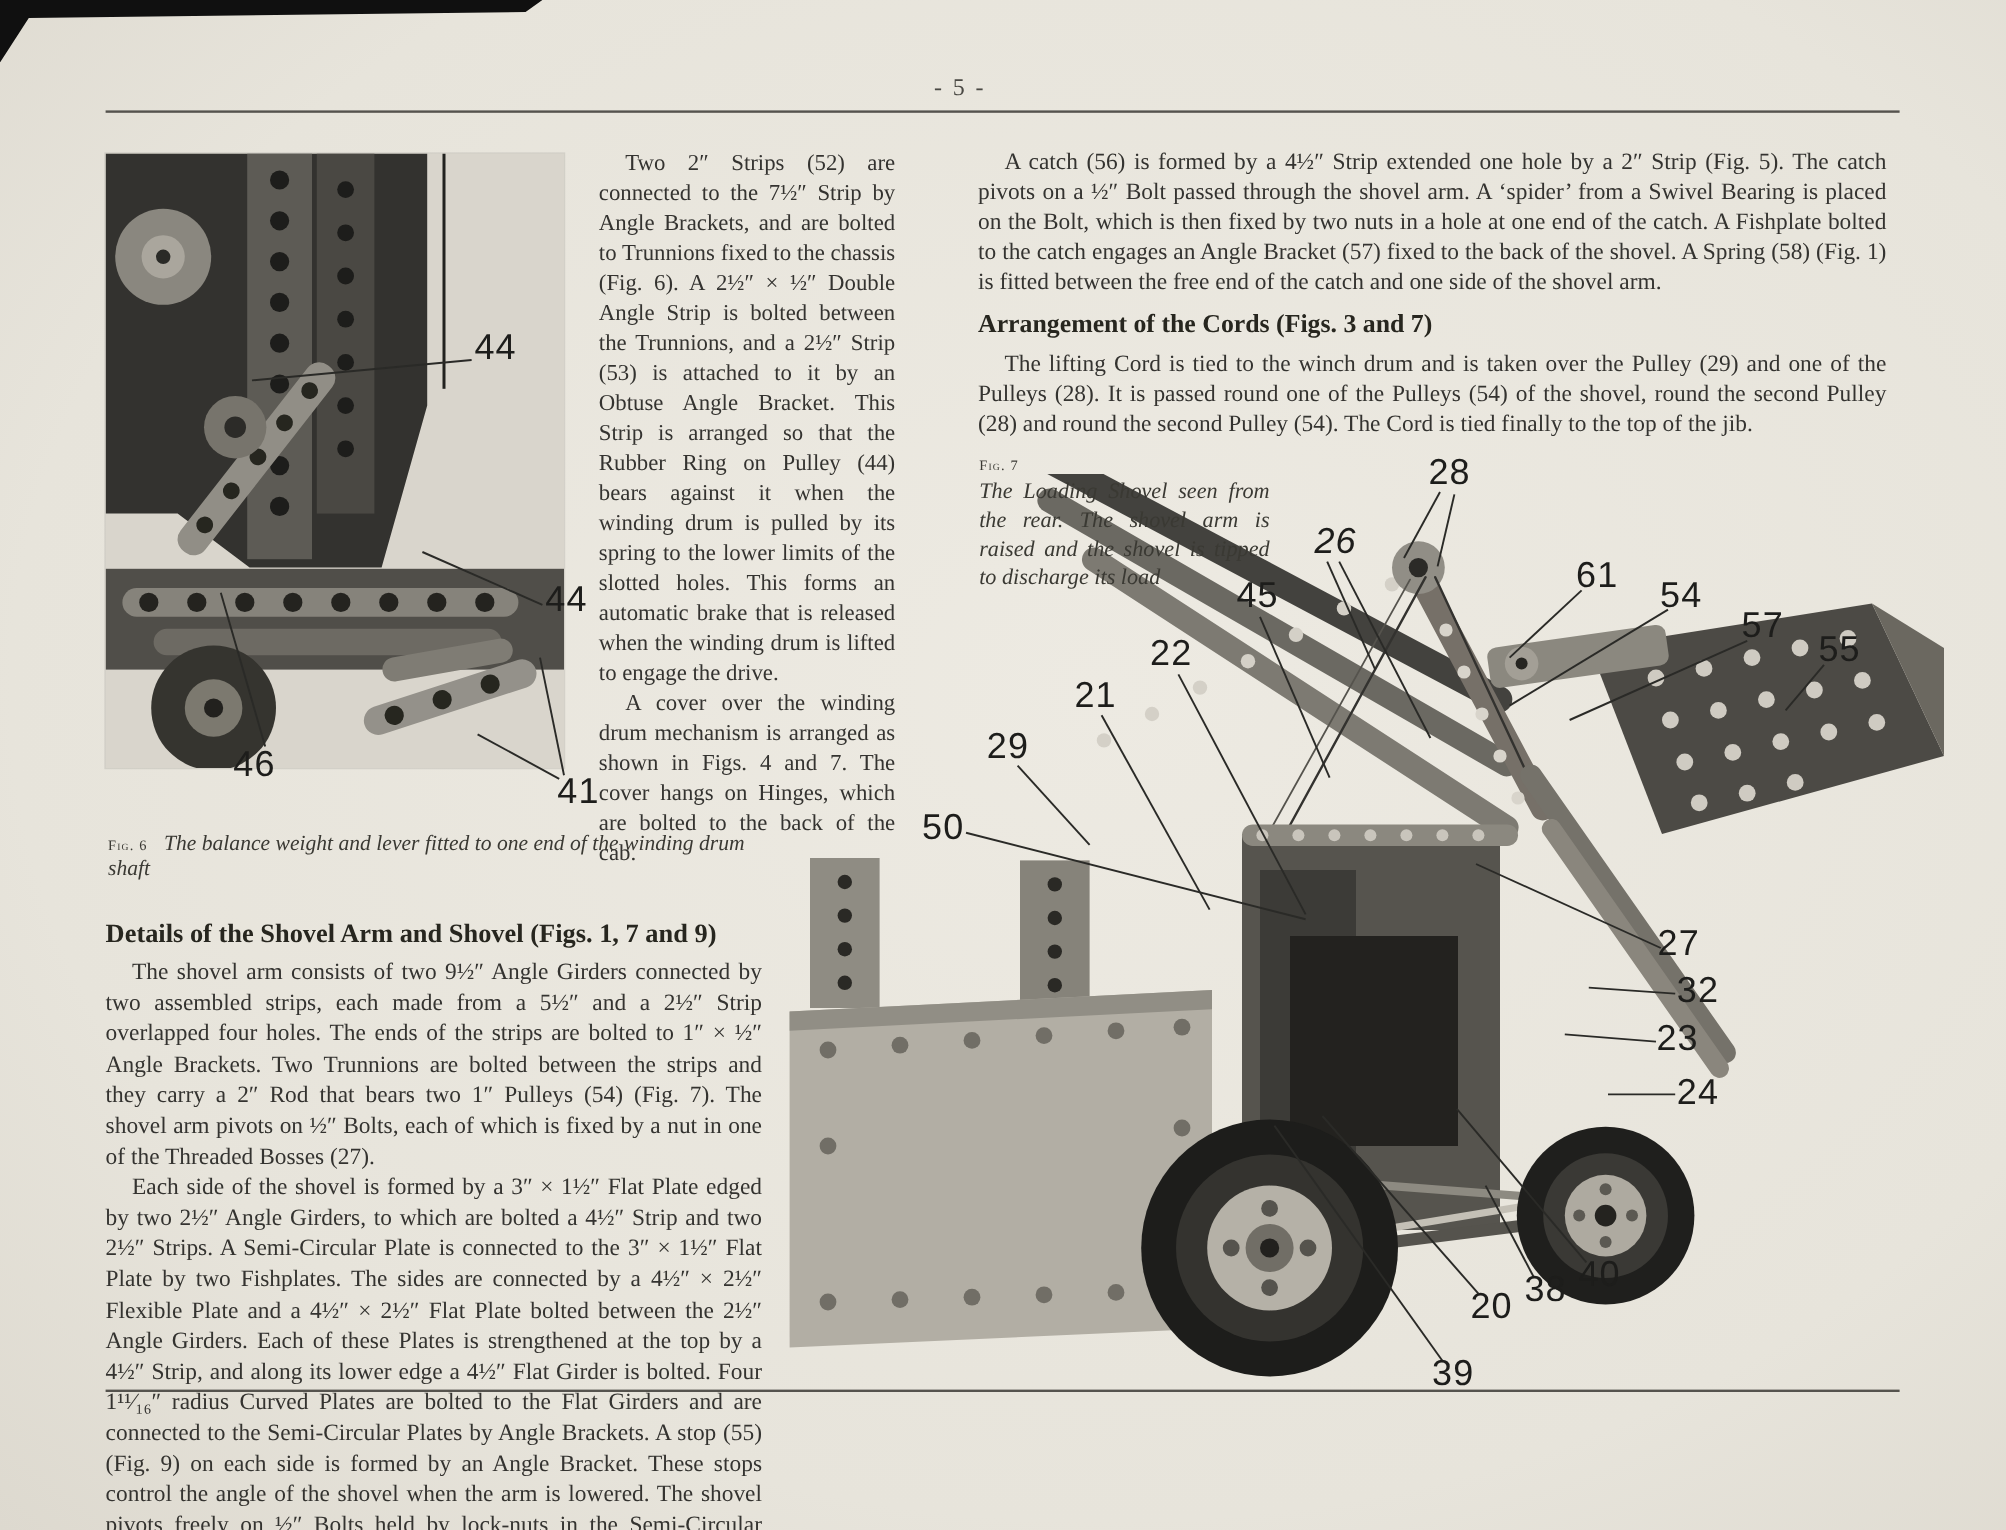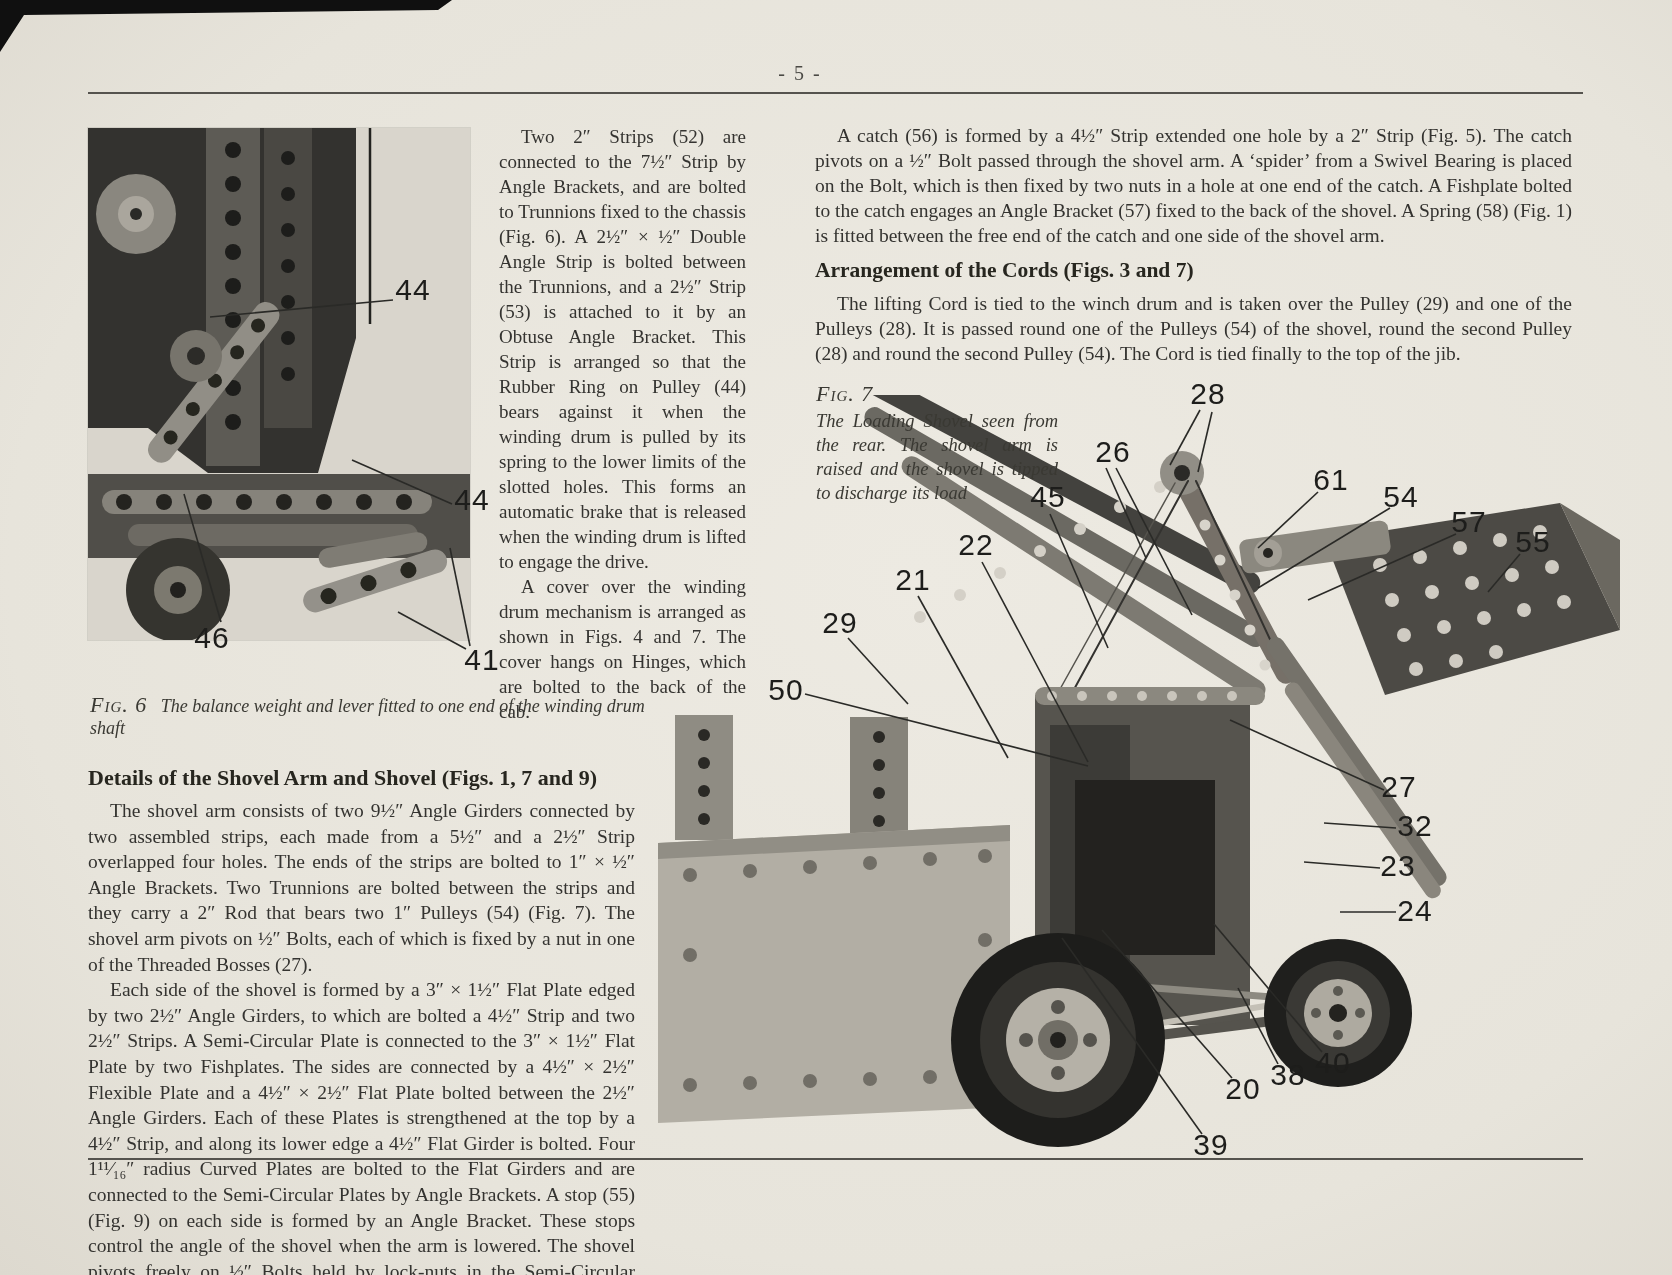--- a/index.html
+++ b/index.html
@@ -32,21 +32,21 @@
   .body-text p{margin:0;text-indent:22px;}
   .midcol{position:absolute;left:499px;top:124px;width:247px;}
   .rightcol-p{position:absolute;left:815px;top:123px;width:757px;font-size:19.5px;line-height:25px;}
   .cords-head{
     position:absolute;left:815px;top:258px;width:757px;
     font-size:21.5px;font-weight:bold;color:#27261f;
   }
   .cords-p{position:absolute;left:815px;top:291px;width:757px;font-size:19.5px;line-height:25px;}
 
   .fig7cap{position:absolute;left:816px;top:381px;width:242px;}
-  .figlabel{font-variant:small-caps;font-size:22px;letter-spacing:1px;color:#3a3933;font-style:italic;}
+  .figlabel{font-variant:small-caps;font-size:12px;letter-spacing:1px;color:#3a3933;}
   .fig7cap .cap-italic{font-style:italic;font-size:18.5px;line-height:24px;text-align:justify;color:#3a3933;margin-top:2px;}
 
   .fig6cap{position:absolute;left:90px;top:692px;width:560px;font-size:18px;color:#3a3933;}
   .fig6cap .cap-italic{font-style:italic;}
 
   .details-head{
     position:absolute;left:88px;top:765px;width:560px;
     font-size:22px;font-weight:bold;color:#27261f;
   }
   .details-body{position:absolute;left:88px;top:798px;width:547px;font-size:19.5px;line-height:25.6px;}
@@ -316,21 +316,21 @@
       <path d="M1202,1134 L1062,938"></path>
     </g>
   </svg>
 
   <span class="callout" style="left:413px;top:290px;">44</span>
   <span class="callout" style="left:472px;top:500px;">44</span>
   <span class="callout" style="left:212px;top:638px;">46</span>
   <span class="callout" style="left:482px;top:660px;">41</span>
 
   <span class="callout" style="left:1208px;top:394px;">28</span>
-  <span class="callout" style="left:1113px;top:452px;">26</span>
+  <span class="callout" style="left:1113px;top:452px;font-style:italic;">26</span>
   <span class="callout" style="left:1048px;top:497px;">45</span>
   <span class="callout" style="left:976px;top:545px;">22</span>
   <span class="callout" style="left:913px;top:580px;text-align:center;">21</span>
   <span class="callout" style="left:840px;top:623px;">29</span>
   <span class="callout" style="left:786px;top:690px;">50</span>
   <span class="callout" style="left:1331px;top:480px;">61</span>
   <span class="callout" style="left:1401px;top:497px;">54</span>
   <span class="callout" style="left:1469px;top:522px;">57</span>
   <span class="callout" style="left:1533px;top:542px;">55</span>
   <span class="callout" style="left:1399px;top:787px;">27</span>

